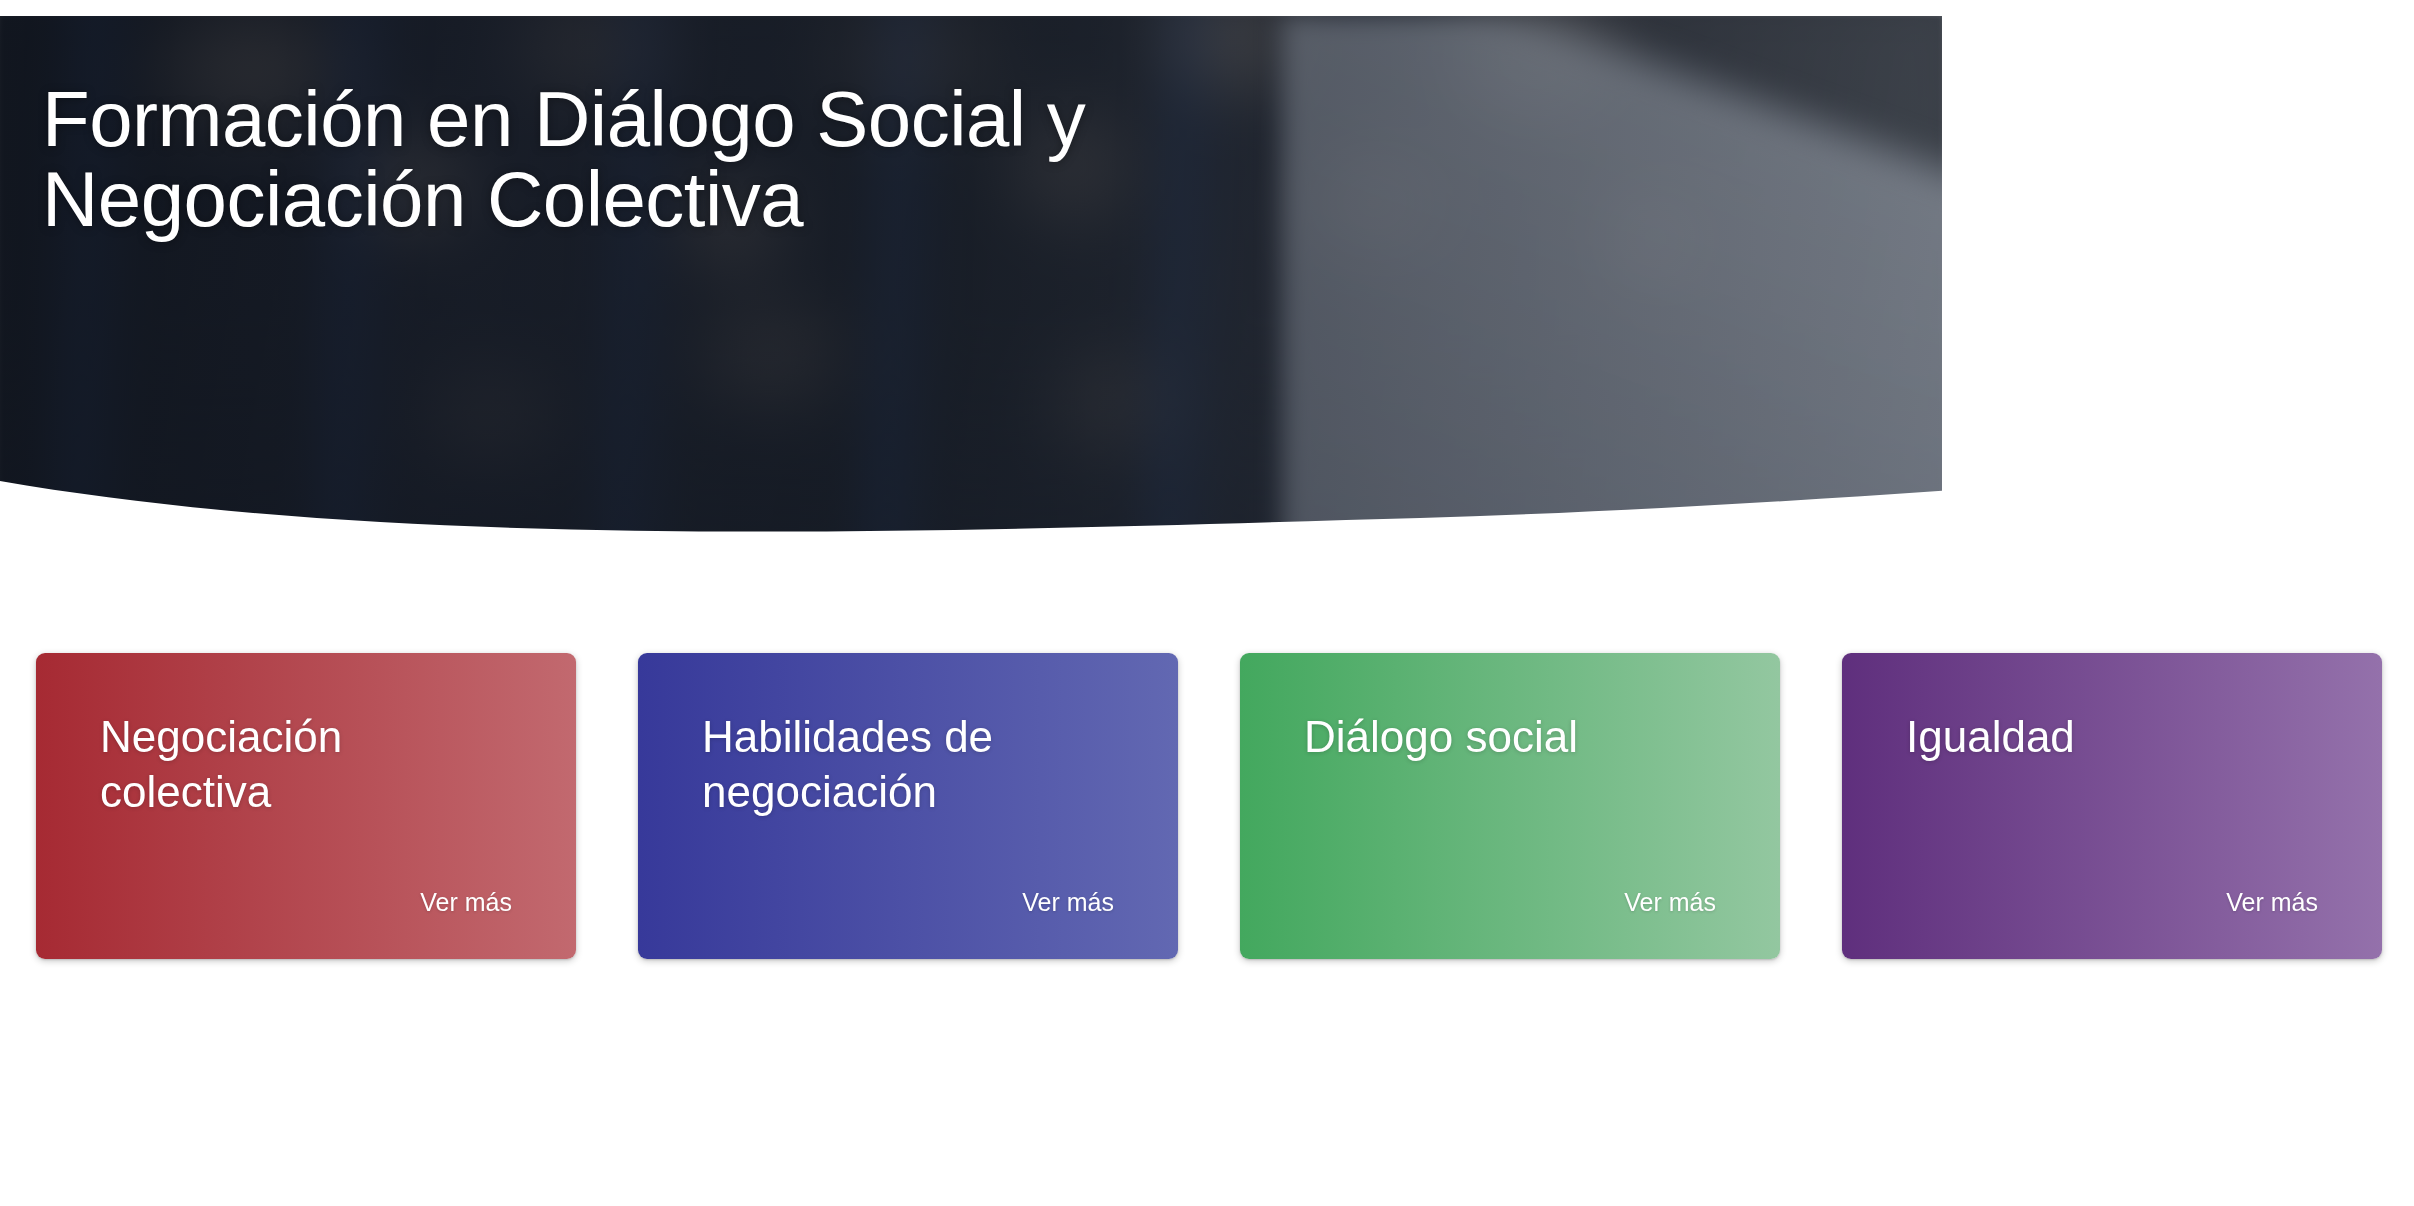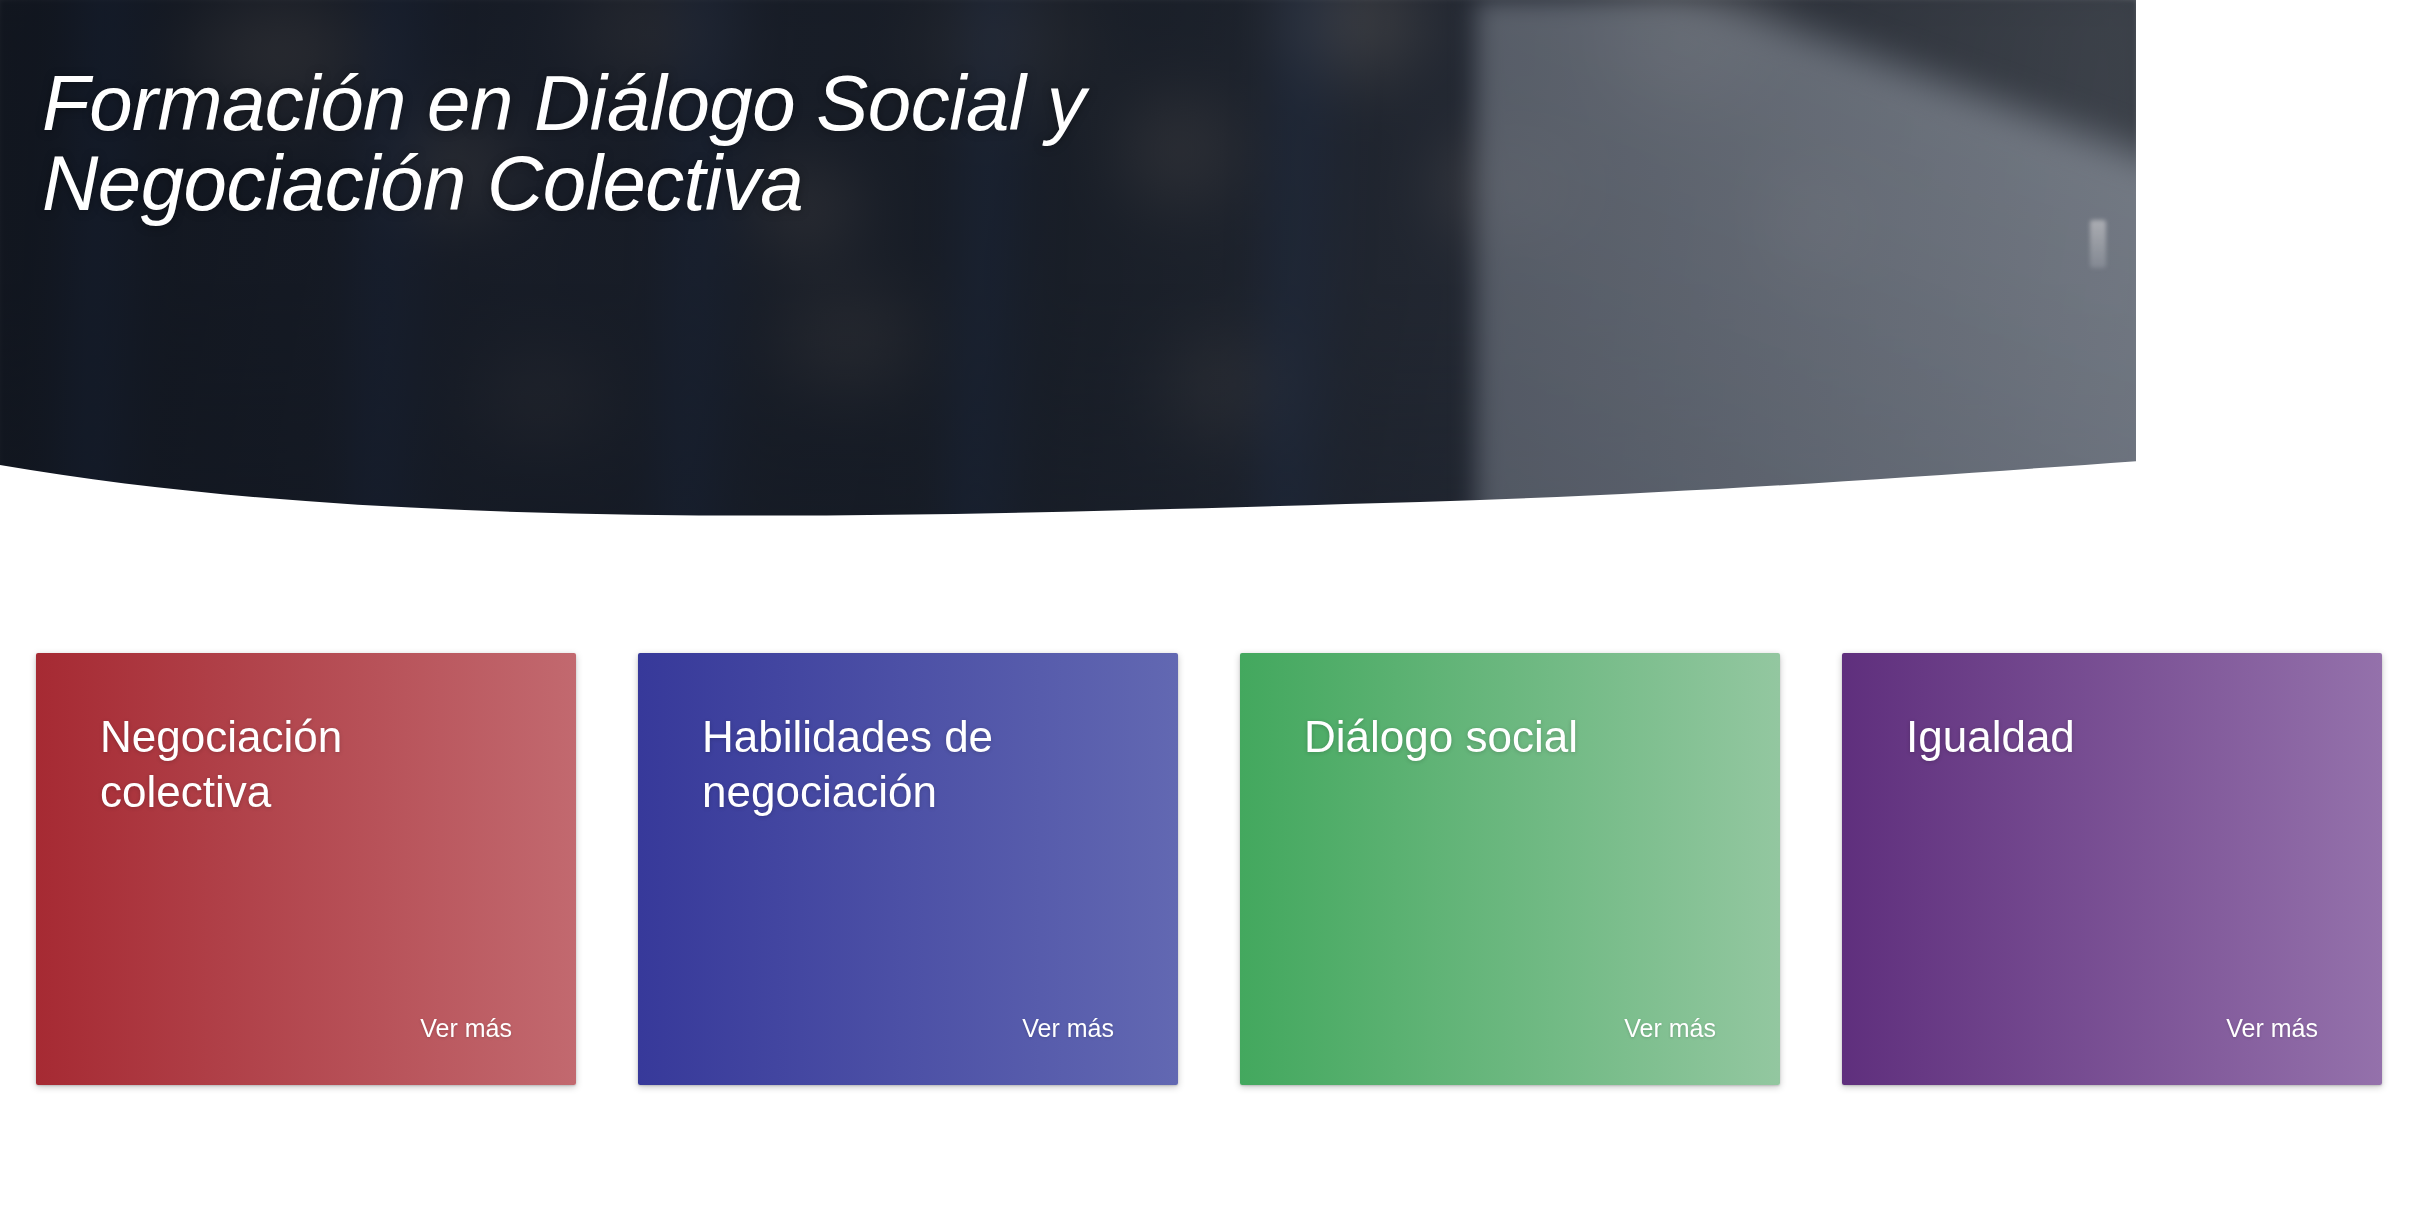--- a/index.html
+++ b/index.html
@@ -9,24 +9,23 @@
     height:1206px;
     background:#ffffff;
     font-family:"Liberation Sans", sans-serif;
     overflow:hidden;
   }
 
   .page { position:relative; width:2414px; height:1206px; background:#fff; }
 
   
   .hero {
-    position:absolute; left:0; top:0;
-    width:2136px; height:540px;
+    position:absolute; left:0; top:16px;
+    width:1942px; height:540px;
     overflow:hidden;
-    font-style:italic;
   }
   .hero-photo {
     position:absolute; inset:0;
     background:#2b2f38;
     filter:blur(2px);
   }
   
   .hero-photo::before{
     content:""; position:absolute; inset:-30px;
     background:
@@ -112,22 +111,22 @@
   
   .cards{
     position:absolute; left:36px; top:653px;
     width:2338px; height:350px;
     display:flex;
     gap:62px;
   }
   .card{
     position:relative;
     width:540px;
-    height:432px;
-    border-radius:2px;
+    height:306px;
+    border-radius:9px;
     box-shadow:0 2px 7px rgba(0,0,0,.22), 0 1px 2px rgba(0,0,0,.14);
     overflow:hidden;
     cursor:pointer;
     flex:0 0 540px;
   }
   .card-title{
     position:absolute;
     left:64px; top:56px;
     width:420px;
     color:#ffffff;

